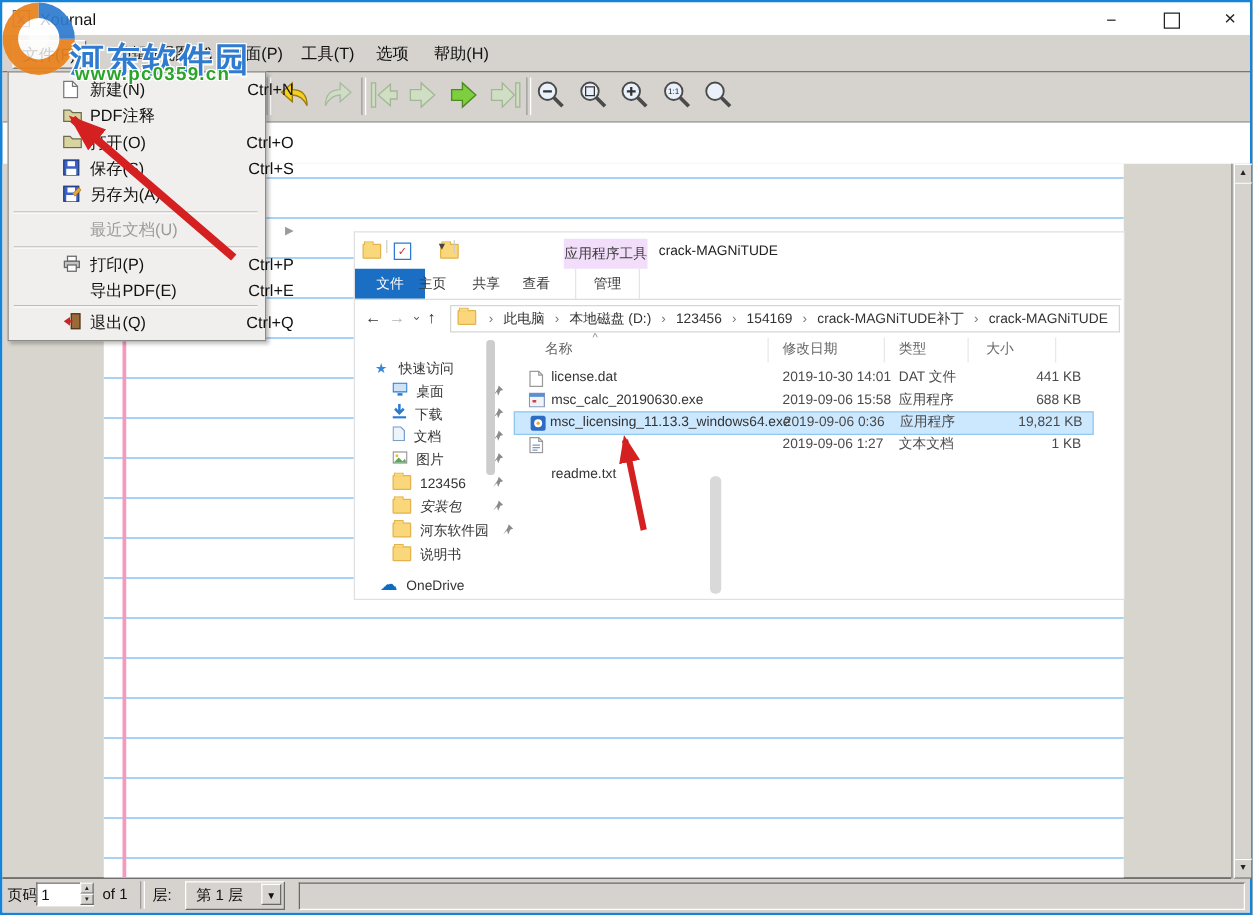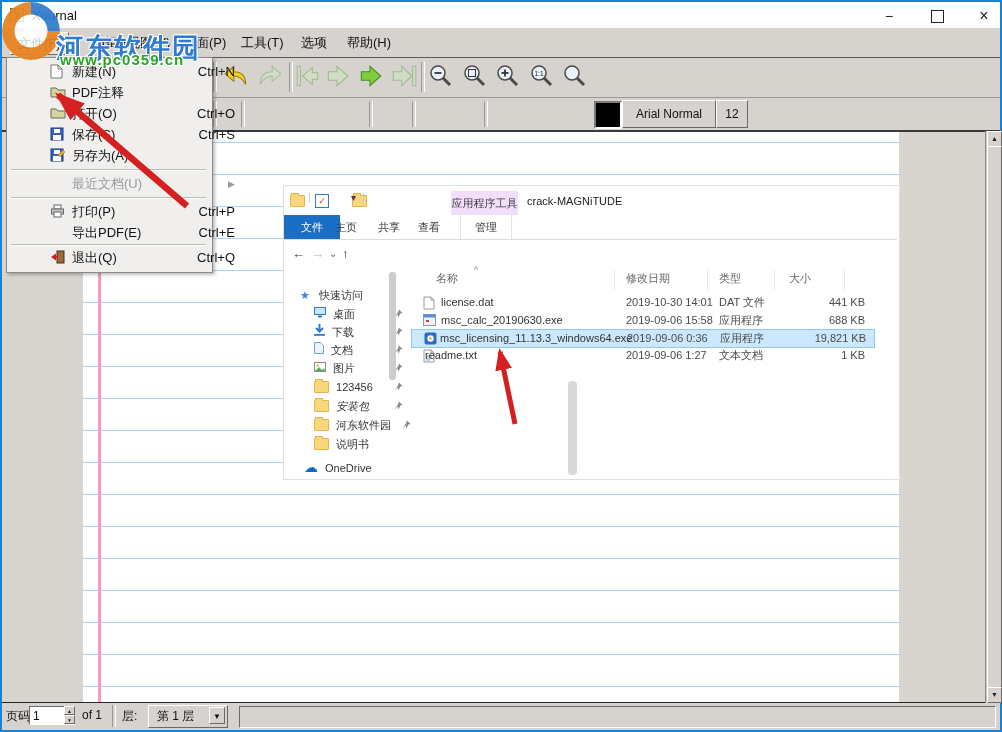--- a/index.html
+++ b/index.html
@@ -94,20 +94,35 @@
       <div class="abs etab" style="left:88px;width:34px;">共享</div>
       <div class="abs etab" style="left:128px;width:34px;">查看</div>
       <div class="abs etab" style="left:176px;width:50px;border-left:1px solid #eadef2;border-right:1px solid #eadef2;">管理</div>
       <div class="abs" style="left:0;top:53px;width:613px;height:1px;background:#dcdcdc;"></div>
 
       
       <span class="abs navbtn" style="left:8px;color:#333;">←</span>
       <span class="abs navbtn" style="left:27px;color:#b5b5b5;">→</span>
       <span class="abs navbtn" style="left:45px;font-size:10px;color:#666;">⌄</span>
       <span class="abs navbtn" style="left:58px;color:#333;">↑</span>
+      <div class="abs crumbbox">
+        <span class="folder" style="margin:0 2px 0 5px;transform:translateY(2px);"></span>
+        <span class="crumbsep">›</span>
+        <span class="crumb">此电脑</span>
+        <span class="crumbsep">›</span>
+        <span class="crumb">本地磁盘 (D:)</span>
+        <span class="crumbsep">›</span>
+        <span class="crumb">123456</span>
+        <span class="crumbsep">›</span>
+        <span class="crumb">154169</span>
+        <span class="crumbsep">›</span>
+        <span class="crumb">crack-MAGNiTUDE补丁</span>
+        <span class="crumbsep">›</span>
+        <span class="crumb">crack-MAGNiTUDE</span>
+      </div>
 
       
       <div class="abs colhdr" style="left:152px;">名称</div>
       <span class="abs" style="left:190px;top:79px;font-size:9px;color:#888;">^</span>
       <div class="abs colhdr" style="left:342px;">修改日期</div>
       <div class="abs colhdr" style="left:435px;">类型</div>
       <div class="abs colhdr" style="left:505px;">大小</div>
       <div class="abs colsep" style="left:330px;"></div>
       <div class="abs colsep" style="left:423px;"></div>
       <div class="abs colsep" style="left:490px;"></div>
@@ -147,21 +162,21 @@
         <span class="fcell" style="right:8px;width:90px;text-align:right;color:#4a4a4a;">19,821 KB</span>
       </div>
       <div class="abs frow" style="top:161px;">
         <span class="fcell" style="left:12px;top:2px;"><svg width="12" height="14">
               <path d="M1 1 h7 l3 3 v9 h-10 z" fill="#fff" stroke="#9a9a9a"></path>
               <path d="M8 1 v3 h3" fill="none" stroke="#9a9a9a"></path>
               <line x1="3" y1="7" x2="9" y2="7" stroke="#7a9ac0"></line>
               <line x1="3" y1="9" x2="9" y2="9" stroke="#7a9ac0"></line>
               <line x1="3" y1="11" x2="7" y2="11" stroke="#7a9ac0"></line>
             </svg></span>
-        <span class="fcell" style="left:14px;">readme.txt</span>
+        <span class="fcell" style="left:30px;margin-top:24px;">readme.txt</span>
         <span class="fcell" style="left:215px;color:#4a4a4a;">2019-09-06 1:27</span>
         <span class="fcell" style="left:308px;color:#4a4a4a;">文本文档</span>
         <span class="fcell" style="right:8px;width:90px;text-align:right;color:#4a4a4a;">1 KB</span>
       </div>
 
       
       <div class="abs sb-item" style="left:16px;top:100px;">
         <span style="color:#3a87d8;font-size:11px;">★</span>
         <span style="margin-left:6px;">快速访问</span>
       </div>
@@ -308,30 +323,20 @@
           <circle cx="11" cy="11" r="7" fill="#eaf1fa" stroke="#4a4a4a" stroke-width="1.5"></circle>
           <line x1="16" y1="16" x2="23" y2="23" stroke="#4a4a4a" stroke-width="3"></line>
           <text x="11" y="13.5" font-size="6.5" text-anchor="middle" fill="#222" font-family="Liberation Sans">1:1</text>
         </svg></span>
     <span class="abs tbtn" style="left:559px;"><svg width="28" height="28">
           <circle cx="11" cy="11" r="7" fill="#eaf1fa" stroke="#4a4a4a" stroke-width="1.5"></circle>
           <line x1="16" y1="16" x2="23" y2="23" stroke="#4a4a4a" stroke-width="3"></line>
         </svg></span>
   </div>
 
-  <div class="abs toolbar2">
-    <div class="abs ridge" style="left:211px;top:3px;height:26px;"></div>
-    <div class="abs ridge" style="left:239px;top:3px;height:26px;"></div>
-    <div class="abs ridge" style="left:367px;top:3px;height:26px;"></div>
-    <div class="abs ridge" style="left:410px;top:3px;height:26px;"></div>
-    <div class="abs ridge" style="left:482px;top:3px;height:26px;"></div>
-    <div class="abs swatch"></div>
-    <div class="abs fontbtn" style="left:620px;width:92px;">Arial Normal</div>
-    <div class="abs fontbtn" style="left:714px;width:30px;">12</div>
-  </div>
 
   <div class="abs vsb">
     <div class="abs sbbtn" style="top:0;">▲</div>
     <div class="abs sbthumb"></div>
     <div class="abs sbbtn" style="top:556px;">▼</div>
   </div>
 
   <div class="abs statusbar">
     <span class="abs" style="left:4px;top:5px;">页码</span>
     <span class="abs spin">1</span>

